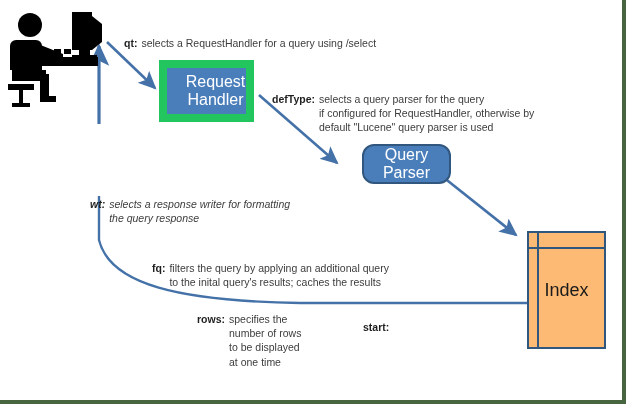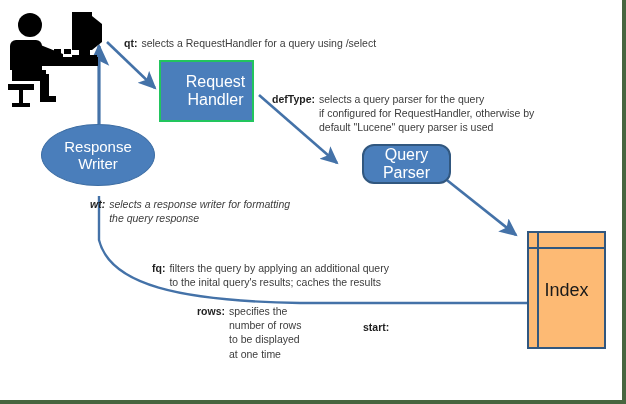--- a/index.html
+++ b/index.html
@@ -49,21 +49,21 @@
     color: #ffffff;
     line-height: 1.15;
     box-sizing: border-box;
   }
   .node-text { white-space: pre-line; }
 
   #node-request-handler {
     left: 159px; top: 60px;
     width: 95px; height: 62px;
     background: #4a7ebb;
-    border: 2px solid #22c55e;
+    border: 8px solid #22c55e;
     font-size: 16px;
     padding-left: 18px;
   }
   #node-query-parser {
     left: 362px; top: 144px;
     width: 89px; height: 40px;
     background: #4a7ebb;
     border: 2px solid #31577f;
     border-radius: 12px;
     font-size: 16px;
@@ -113,21 +113,21 @@
     white-space: nowrap;
     margin-right: 4px;
   }
   .annot .desc { white-space: pre-line; }
 
   #annot-qt      { left: 124px; top: 36px; }
   #annot-deftype { left: 272px; top: 92px; }
   #annot-qf      { left: 468px; top: 167px; }
   #annot-wt      { left: 90px;  top: 197px; font-style: italic; }
   #annot-fq      { left: 152px; top: 261px; }
-  #annot-rows    { left: 197px; top: 304px; justify-content: center; }
+  #annot-rows    { left: 197px; top: 312px; justify-content: center; }
   #annot-start   { left: 363px; top: 320px; }
 </style>
 </head>
 <body>
 
 <div id="stage">
 
   <svg class="layer" id="connectors" viewBox="0 0 626 404">
     <defs>
       <marker id="ah" markerWidth="9" markerHeight="9" refX="6.2" refY="3.2" orient="auto" markerUnits="strokeWidth">
@@ -183,24 +183,20 @@
   <div class="node" id="node-request-handler">
     <span class="node-text">Request
 Handler</span>
   </div>
 
   <div class="node" id="node-query-parser">
     <span class="node-text">Query
 Parser</span>
   </div>
 
-  <div class="node" id="node-response-writer">
-    <span class="node-text">Response
-Writer</span>
-  </div>
 
   <div class="node" id="node-index">
     <span class="idx-line-v"></span>
     <span class="idx-line-h"></span>
     <span class="node-text">Index</span>
   </div>
 
   <div class="annot" id="annot-qt">
     <span class="key">qt:</span>
     <span class="desc">selects a RequestHandler for a query using /select</span>

